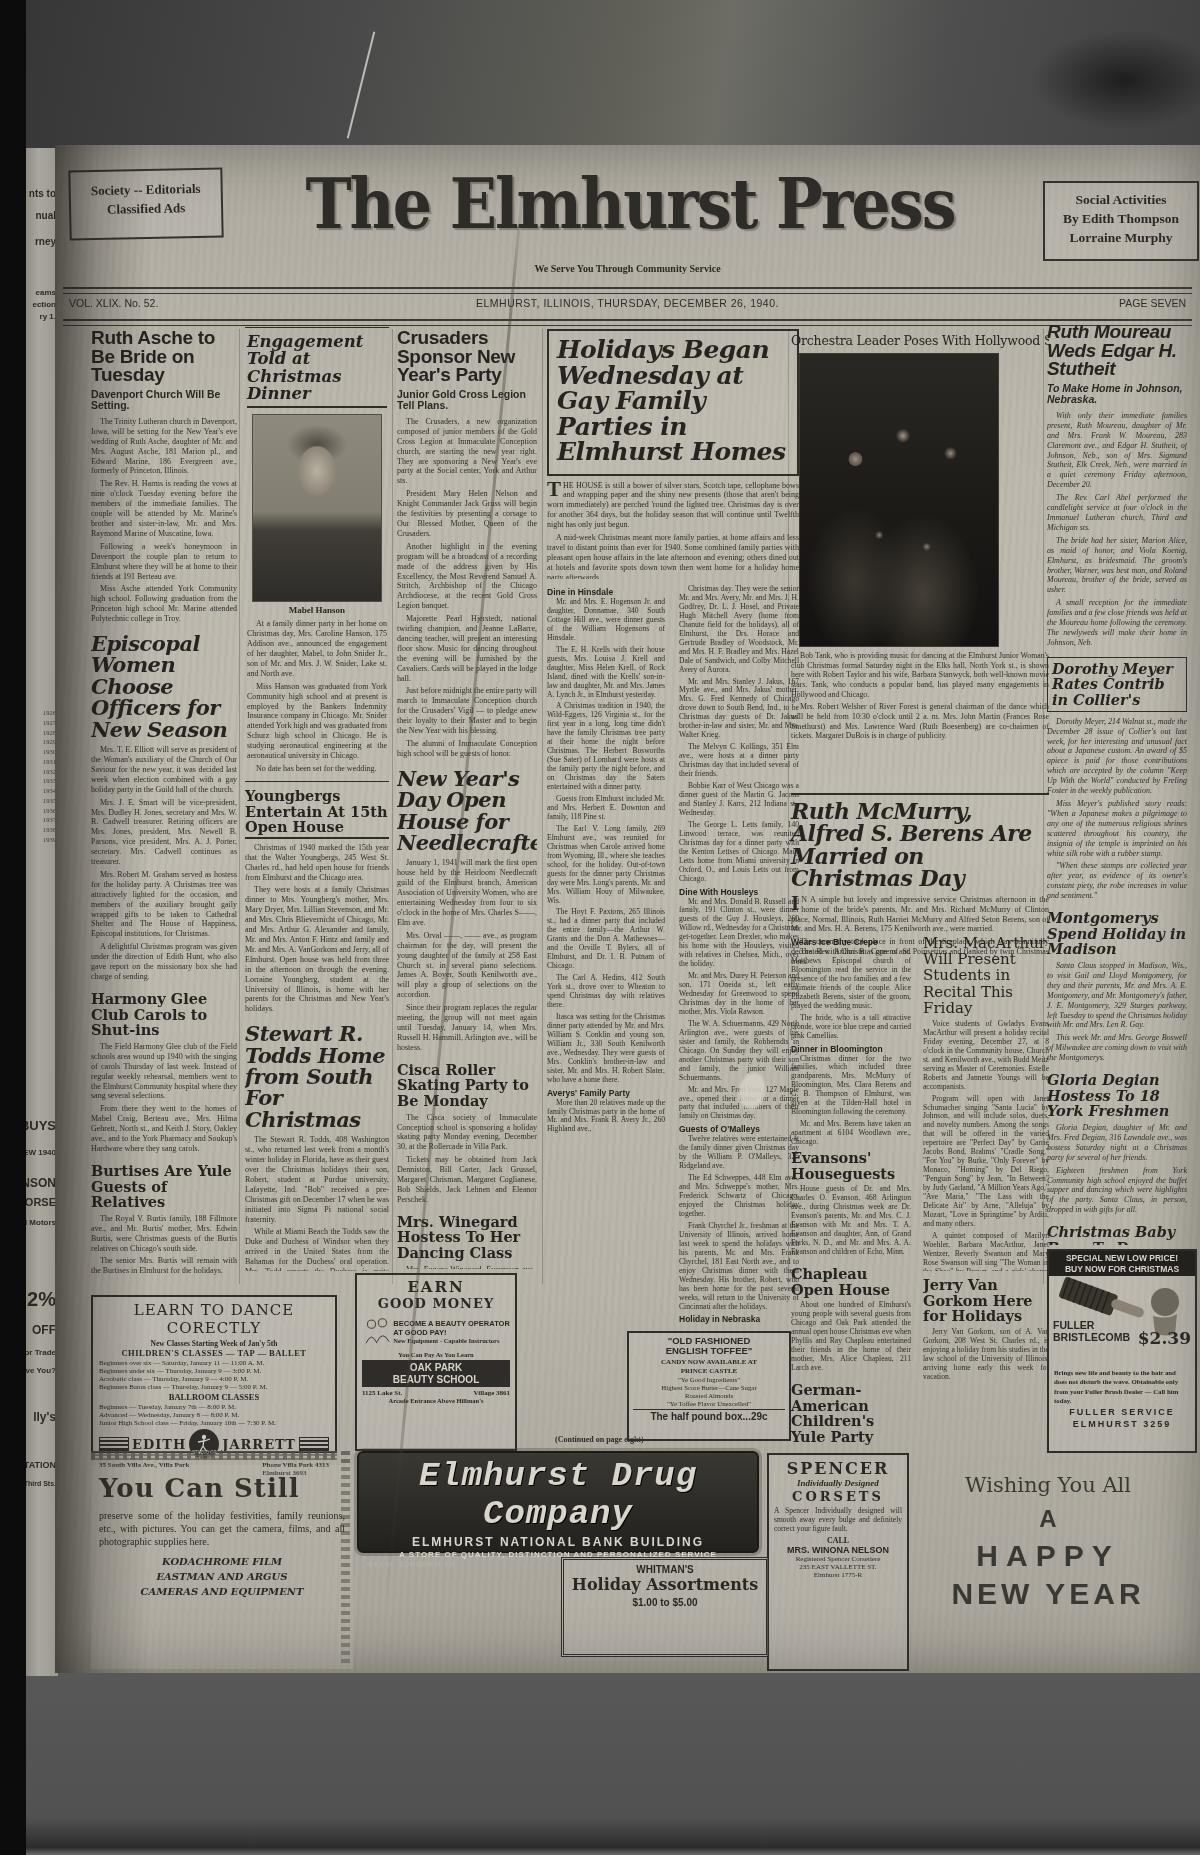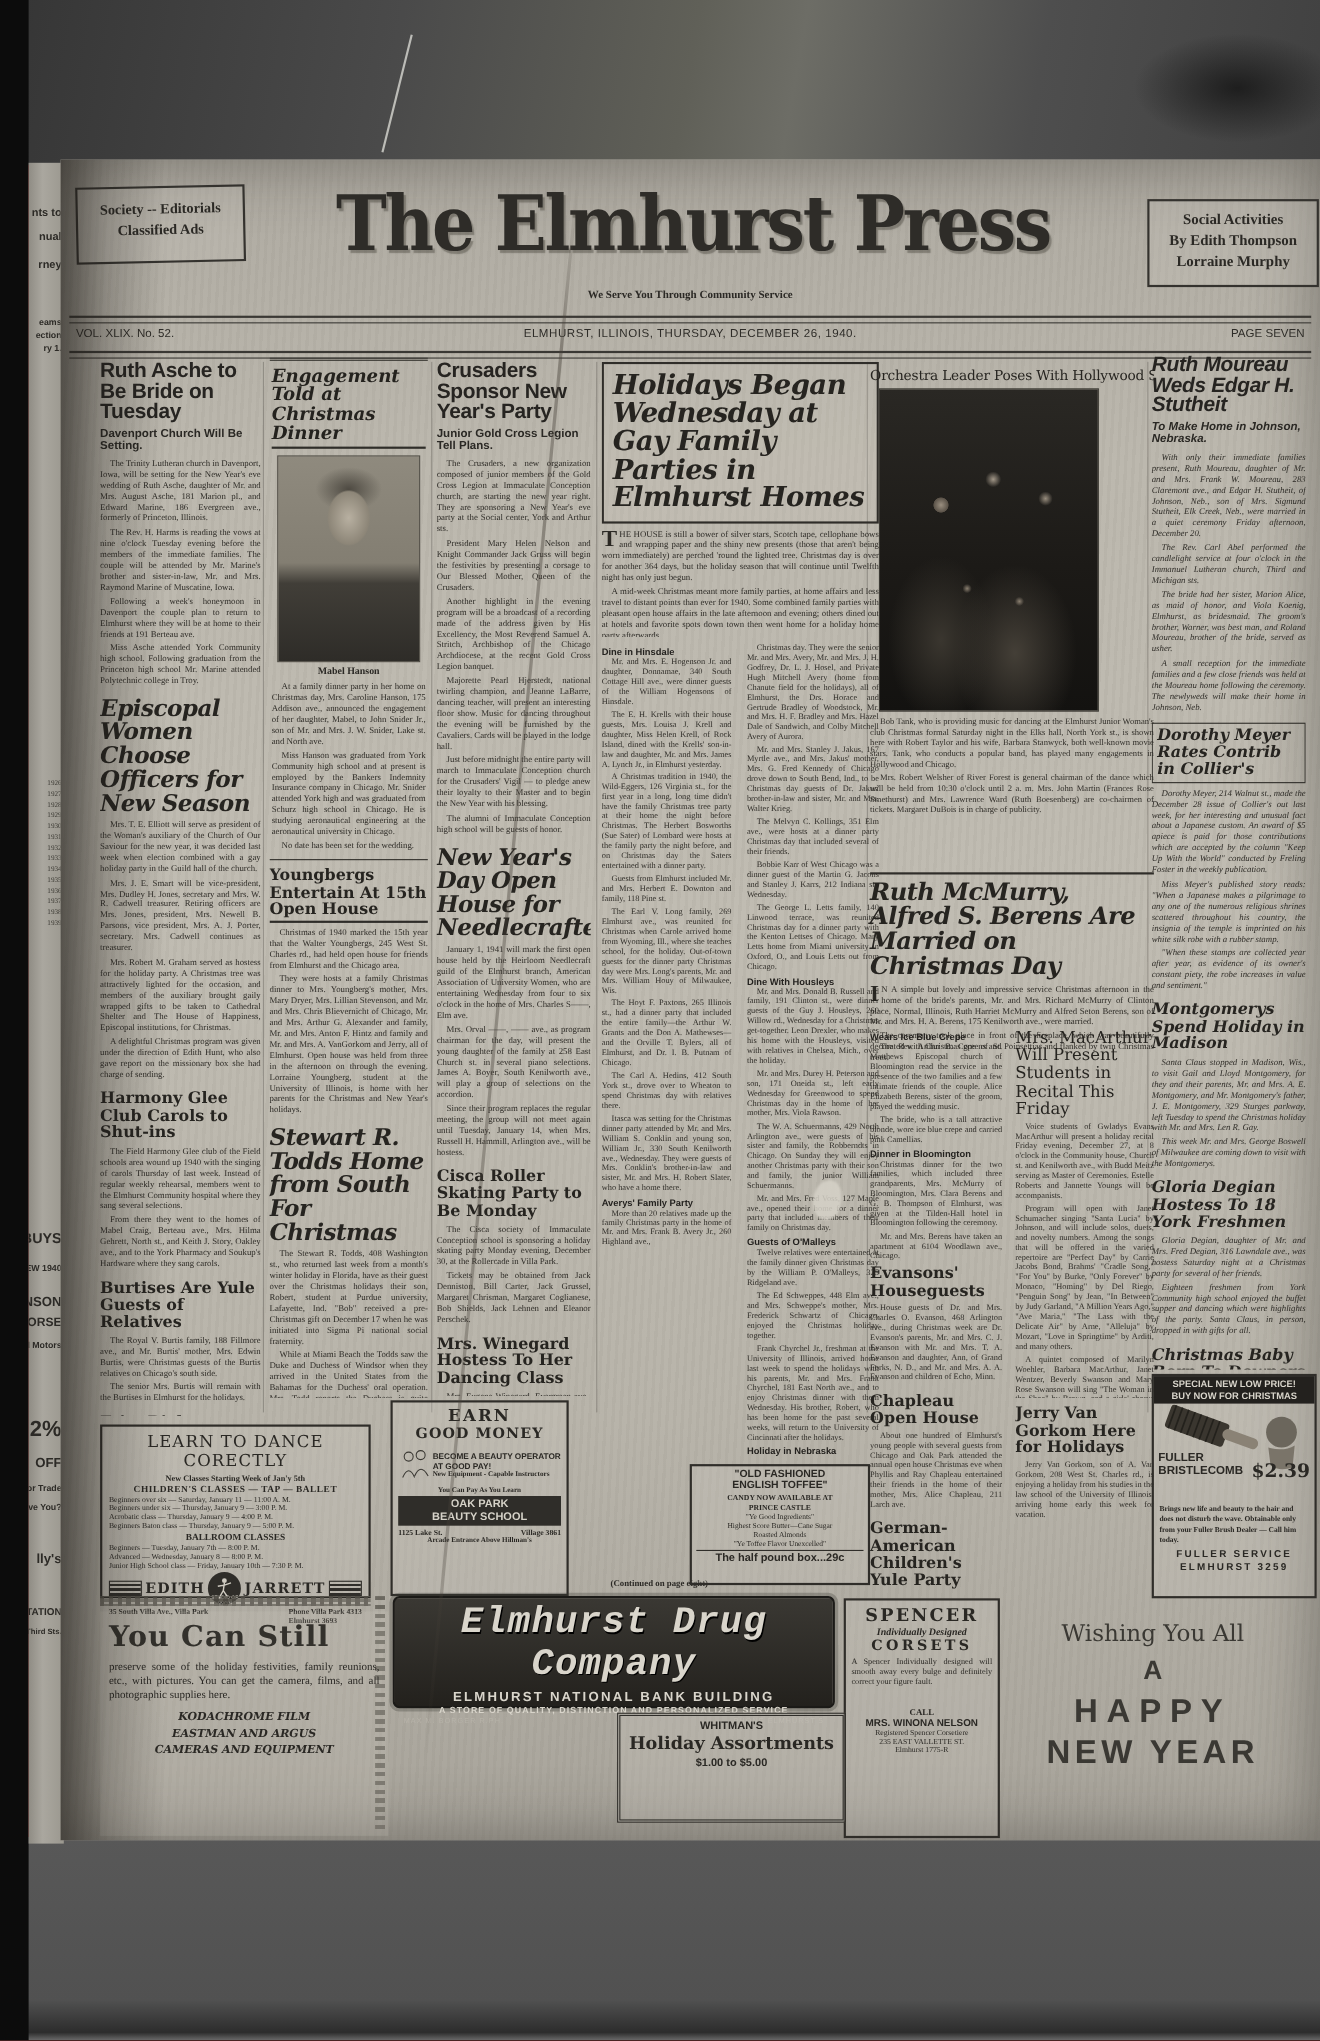--- a/index.html
+++ b/index.html
@@ -1,16 +1,16 @@
 <!DOCTYPE html>
 <html><head>
 <meta charset="utf-8">
 <style>
   html,body{margin:0;padding:0;background:#181818;}
-  #scene{position:relative;width:1200px;height:1855px;overflow:hidden;background:#7f1d1d;font-family:"Liberation Serif",serif;}
+  #scene{position:relative;width:1200px;height:1855px;overflow:hidden;background:#c4b5fd;font-family:"Liberation Serif",serif;}
   
   .topband{position:absolute;left:0;top:0;width:1200px;height:150px;background:linear-gradient(100deg,#353535 0%,#4a4a4a 30%,#606058 52%,#6d6d66 60%,#4e4e4e 78%,#414141 100%);}
   .bottomband{position:absolute;left:0;top:1670px;width:1200px;height:185px;background:linear-gradient(180deg,#585858,#515151 80%,#2c2c2c 96%,#6b6b6b 100%);}
   .leftblack{position:absolute;left:0;top:0;width:26px;height:1855px;background:#0c0c0c;}
   .blotch{position:absolute;left:1030px;top:30px;width:190px;height:100px;background:radial-gradient(ellipse at 50% 50%,rgba(20,20,20,.8),transparent 70%);}
   .scratch{position:absolute;left:360px;top:30px;width:2px;height:110px;background:#d8d8d2;transform:rotate(14deg);opacity:.8;}
   .edgestrip{position:absolute;left:26px;top:148px;width:32px;height:1528px;background:linear-gradient(90deg,#8f8c84,#aaa79f 40%,#9b988f);overflow:hidden;}
   .frag{position:absolute;right:2px;font-family:"Liberation Sans",sans-serif;font-weight:bold;color:#2c2a26;white-space:nowrap;font-size:10px;}
   .f0{top:40px}.f1{top:62px}.f2{top:88px}.f3{top:140px;font-size:8px}.f4{top:152px;font-size:8px}.f5{top:164px;font-size:8px}
   .f6{top:970px;font-size:13px}.f7{top:1000px;font-size:8px}.f8{top:1028px;font-size:12px}.f9{top:1048px;font-size:11px}
@@ -106,21 +106,21 @@
   .toffee{left:572px;top:1186px;width:152px;height:100px;padding:3px 4px;text-align:center;}
   .toffee .t1{font-family:"Liberation Sans",sans-serif;font-weight:bold;font-size:9.5px;line-height:1.1;}
   .toffee .t2{font-size:7px;font-weight:bold;margin-top:1px;}
   .toffee .t3{font-size:6.8px;margin-top:1px;}
   .toffee .pr{border-top:1px solid #2f2d29;margin-top:2px;padding-top:1px;font-family:"Liberation Sans",sans-serif;font-weight:bold;font-size:10px;}
   .spencer{left:712px;top:1308px;width:128px;height:206px;padding:4px 5px;text-align:center;}
   .spencer .s1{font-family:"DejaVu Serif",serif;font-weight:bold;font-size:16px;letter-spacing:2px;}
   .spencer .s2{font-style:italic;font-weight:bold;font-size:9px;}
   .spencer .s3{font-family:"DejaVu Serif",serif;font-weight:bold;font-size:13px;letter-spacing:3px;margin:1px 0 2px;}
   .spencer .s4{font-size:7.5px;text-align:justify;}
-  .spencer .s5{font-weight:bold;font-size:8px;margin-top:19px;font-family:Liberation Serif, serif;}
+  .spencer .s5{font-weight:bold;font-size:8px;margin-top:3px;font-family:Liberation Serif, serif;}
   .spencer .s6{font-family:"Liberation Sans",sans-serif;font-weight:bold;font-size:9px;}
   .spencer .s7{font-size:7px;}
   .fuller{left:992px;top:1104px;width:146px;height:200px;padding:0;}
   .fuller .fb{background:#23211e;color:#d8d4ca;font-family:"Liberation Sans",sans-serif;font-weight:bold;font-size:8.5px;text-align:center;padding:2px 0;line-height:1.25;}
   .fuller .mid{position:relative;height:92px;}
   .fuller .fn{position:absolute;left:4px;top:44px;font-family:"Liberation Sans",sans-serif;font-weight:bold;font-size:10.5px;line-height:1.1;}
   .fuller .pr{position:absolute;right:4px;top:52px;font-family:"DejaVu Serif",serif;font-weight:bold;font-size:17px;}
   .fuller .bd{font-size:6.8px;font-weight:bold;padding:0 5px;line-height:1.35;}
   .fuller .sv{text-align:center;font-family:"Liberation Sans",sans-serif;font-weight:bold;font-size:9px;letter-spacing:2px;margin-top:2px;}
   .ycs{left:36px;top:1320px;width:246px;height:196px;border:none;background:rgba(205,201,192,.2);padding:4px 8px;}

